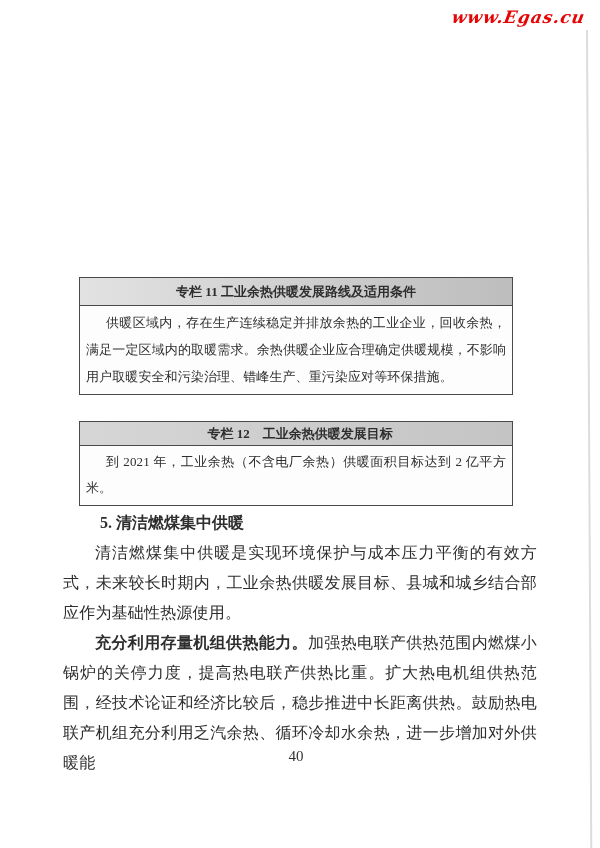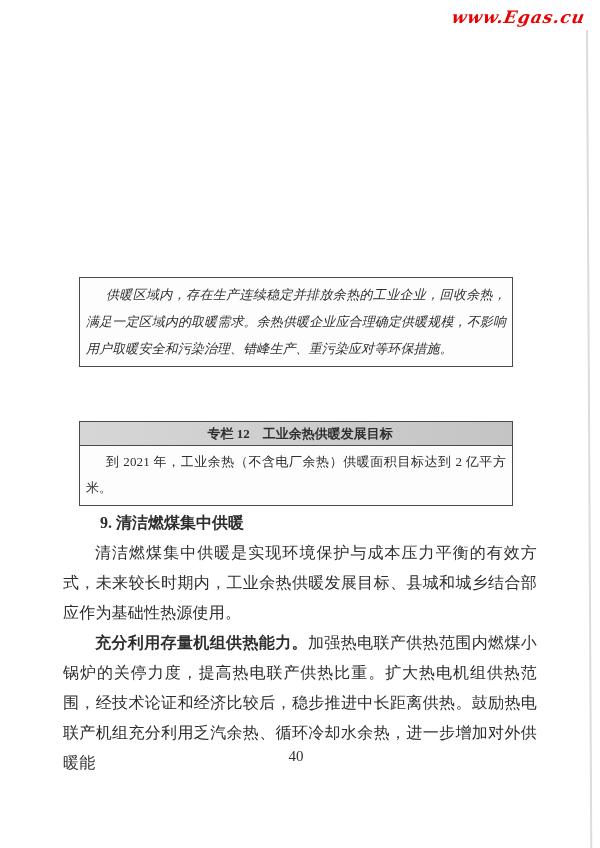--- a/index.html
+++ b/index.html
@@ -49,21 +49,21 @@
     border-bottom:1px solid #4a4a4a;
   }
   .box11 .box-header{height:27px;line-height:27px;background:linear-gradient(90deg,#e2e2e2,#bdbdbd);}
   .box12 .box-header{height:23px;line-height:23px;background:linear-gradient(90deg,#d6d6d6,#c4c4c4);padding-left:8px;}
   .box-body{
     font-size:13px;
     text-align:justify;
     text-indent:20px;
     letter-spacing:0.1px;
   }
-  .box11 .box-body{padding:3px 6px 4px;line-height:27px;font-style:italic;}
+  .box11 .box-body{padding:3px 6px 4px;line-height:27px;}
   .box12 .box-body{padding:3px 6px 4px;line-height:26px;}
   .section-heading{
     position:absolute;top:511px;left:63px;width:474px;
     margin:0;padding-left:37px;box-sizing:border-box;
     font-size:16px;font-weight:bold;line-height:24px;
   }
   .flow{
     position:absolute;top:538px;left:63px;width:474px;
   }
   .flow p{
@@ -84,29 +84,30 @@
 <body>
 
 <div class="page">
 
   <div class="watermark">www.Egas.cu</div>
 
   <div class="scan-line"></div>
 
 
   <div class="box box11">
+    <div class="box-header">专栏 11 工业余热供暖发展路线及适用条件</div>
     <div class="box-body">供暖区域内，存在生产连续稳定并排放余热的工业企业，回收余热，满足一定区域内的取暖需求。余热供暖企业应合理确定供暖规模，不影响用户取暖安全和污染治理、错峰生产、重污染应对等环保措施。</div>
   </div>
 
   <div class="box box12">
     <div class="box-header">专栏 12　工业余热供暖发展目标</div>
     <div class="box-body">到 2021 年，工业余热（不含电厂余热）供暖面积目标达到 2 亿平方米。</div>
   </div>
 
-  <h3 class="section-heading">9. 清洁燃煤集中供暖</h3>
+  <h3 class="section-heading">5. 清洁燃煤集中供暖</h3>
 
   <div class="flow">
     <p>清洁燃煤集中供暖是实现环境保护与成本压力平衡的有效方式，未来较长时期内，工业余热供暖发展目标、县城和城乡结合部应作为基础性热源使用。</p>
     <p><span class="lead-bold">充分利用存量机组供热能力。</span><span>加强热电联产供热范围内燃煤小锅炉的关停力度，提高热电联产供热比重。扩大热电机组供热范围，经技术论证和经济比较后，稳步推进中长距离供热。鼓励热电联产机组充分利用乏汽余热、循环冷却水余热，进一步增加对外供暖能</span></p>
   </div>
 
   <div class="page-number">40</div>
 
 </div>
 

